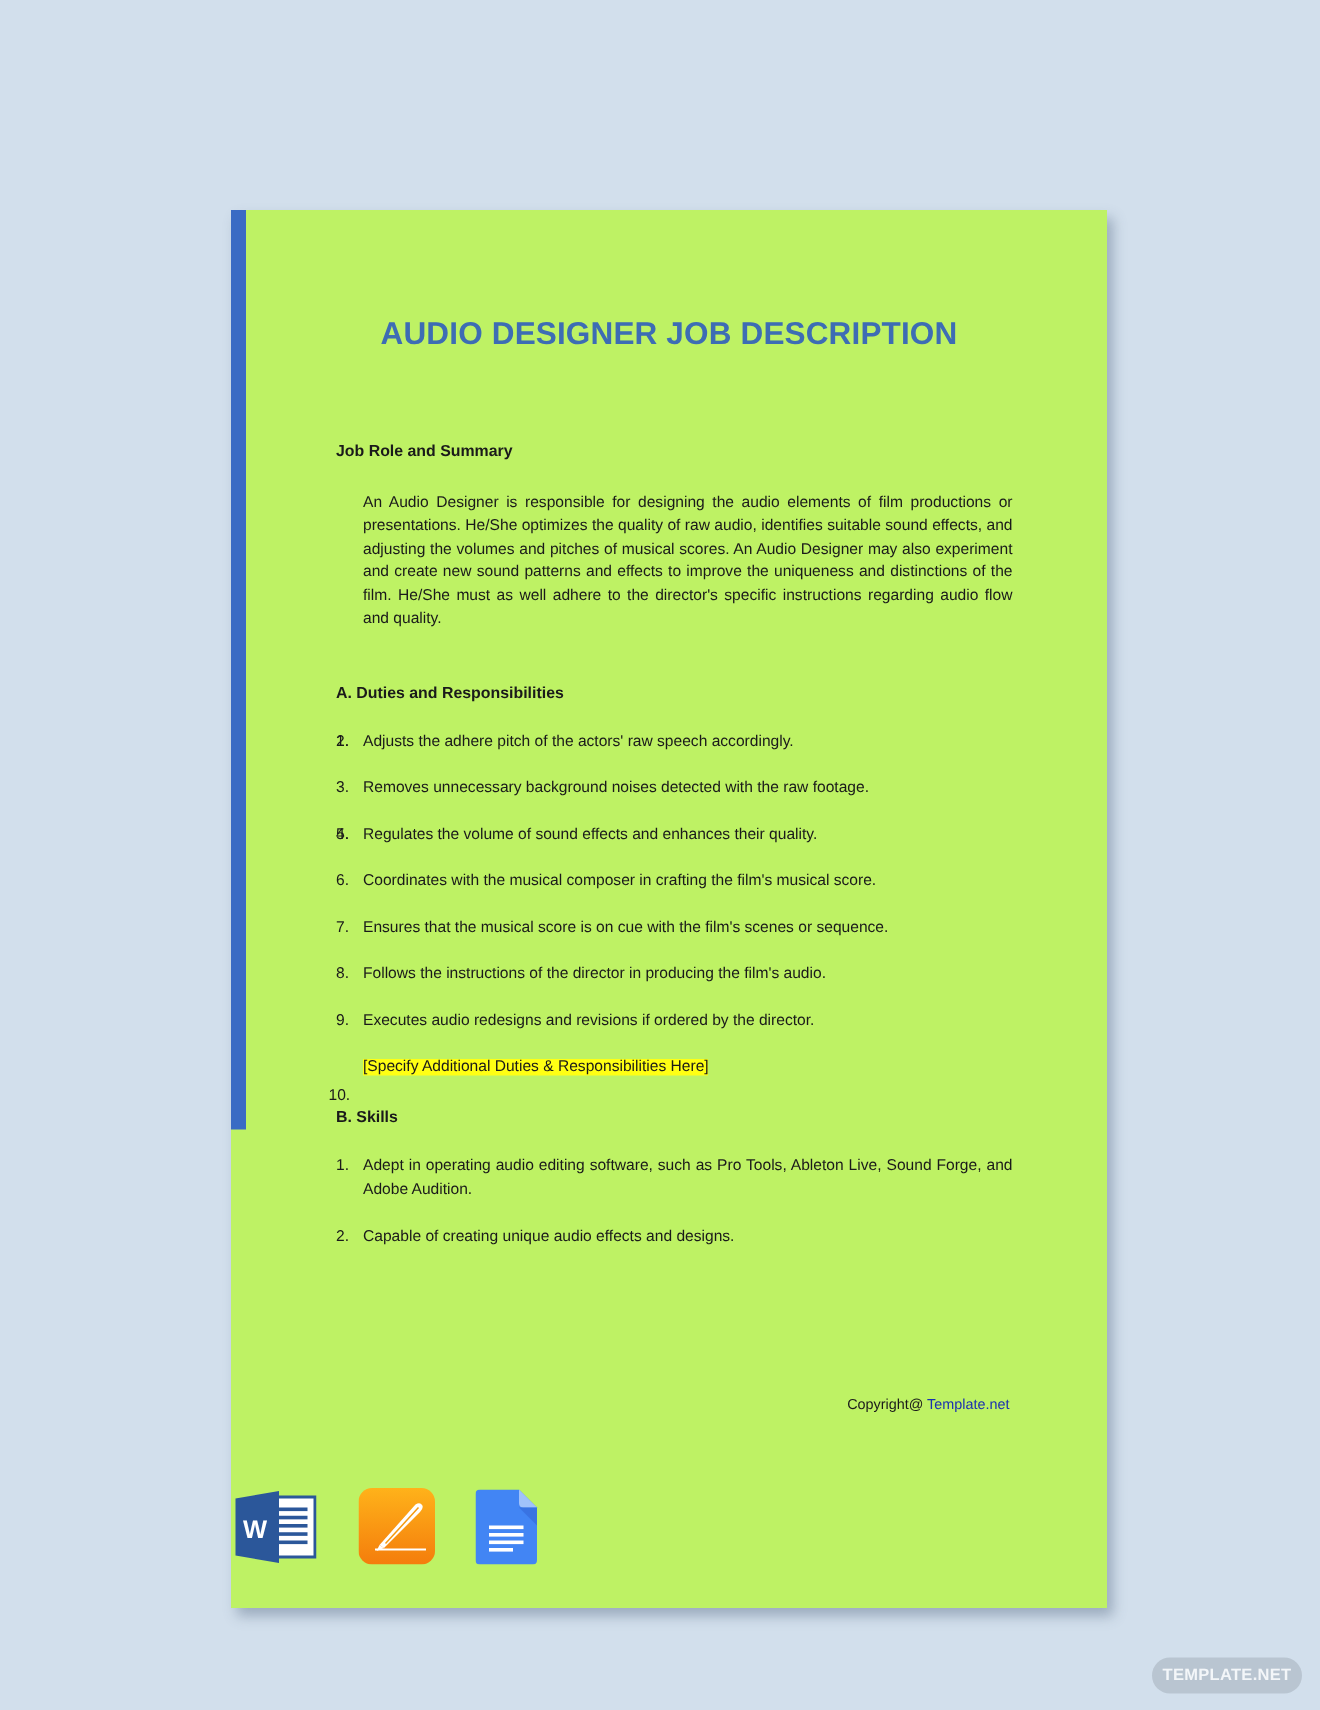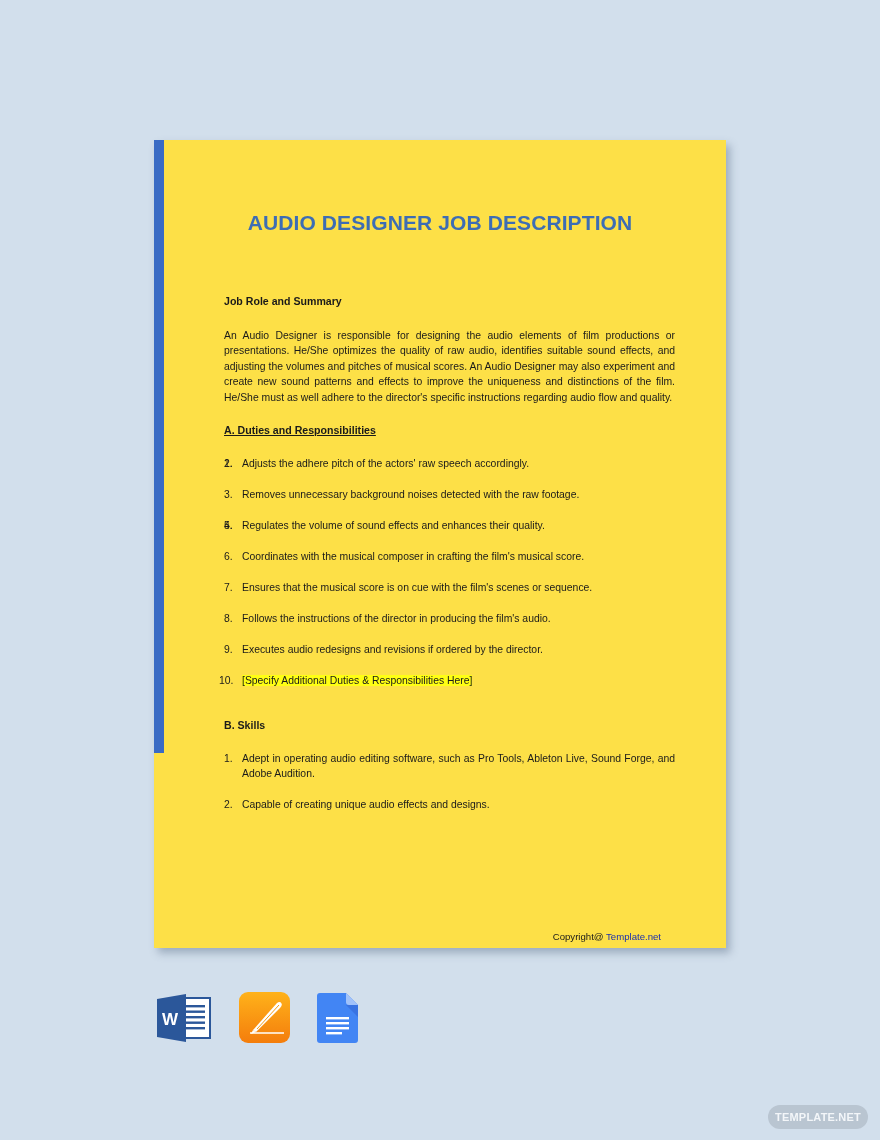--- a/index.html
+++ b/index.html
@@ -1,42 +1,43 @@
 <!DOCTYPE html>
 <html><head>
 <meta charset="utf-8">
 <style>
   html, body { margin:0; padding:0; }
   body {
     width:880px; height:1140px; background:#d2dfec; position:relative; overflow:hidden;
     font-family:"Liberation Sans", sans-serif;
   }
   .page {
-    position:absolute; left:154px; top:140px; width:572px; height:808px;
-    background:#fde047;
+    position:absolute; left:154px; top:140px; width:572px; height:932px;
+    background:#bef264;
     box-shadow: 4px 5px 8px rgba(90,110,135,0.45);
+    padding-left: 12px;
   }
   .accent-bar {
     position:absolute; left:0; top:0; width:10px; height:613px; background:#3a6bc4;
   }
   .title {
     position:absolute; left:0; right:0; top:71px; text-align:center;
     color:#3d6db4; font-size:21px; font-weight:bold; letter-spacing:0.1px;
   }
   .content {
     position:absolute; left:70px; width:451px; top:154px;
     font-size:10.4px; color:#1a1a1a; line-height:15.5px;
   }
   .heading { font-weight:bold; font-size:10.6px; }
-  .para { text-align:justify; margin-top:18px; }
-  .sec { margin-top:18px;text-decoration:underline; }
+  .para { text-align:justify; margin-top:18px;margin-left:18px; }
+  .sec { margin-top:34px; }
   ol.list { list-style:none; margin:17px 0 0 0; padding:0; }
   ol.list li { position:relative; padding-left:18px; text-align:justify; margin-bottom:15.5px; }
   ol.list li .num { position:absolute; left:0; top:0; }
-  ol.list li.ten .num { left:-5px; }
+  ol.list li.ten .num { left:-5px;margin-top:19px; }
   .hl { background:#ffff14; }
   .copyright {
     position:absolute; right:65px; top:791px; font-size:9.6px; color:#1a1a1a;
   }
   .copyright .link { color:#1a2fb0; }
   .icons { position:absolute; left:155px; top:992px; height:52px; }
   .icon { position:absolute; top:0; }
   .badge {
     position:absolute; left:768px; top:1105px; width:100px; height:24px; border-radius:12px;
     background:#b9c5d1; color:#f3f6f9; font-size:11px; font-weight:bold; text-align:center; line-height:24px;
@@ -62,21 +63,21 @@
       <li><span class="num">3.</span><span>Removes unnecessary background noises detected with the raw footage.</span></li>
       <li><span class="num">4.</span></li>
       <li><span class="num">5.</span><span>Regulates the volume of sound effects and enhances their quality.</span></li>
       <li><span class="num">6.</span><span>Coordinates with the musical composer in crafting the film's musical score.</span></li>
       <li><span class="num">7.</span><span>Ensures that the musical score is on cue with the film's scenes or sequence.</span></li>
       <li><span class="num">8.</span><span>Follows the instructions of the director in producing the film's audio.</span></li>
       <li><span class="num">9.</span><span>Executes audio redesigns and revisions if ordered by the director.</span></li>
       <li class="ten"><span class="num">10.</span><span class="hl">[Specify Additional Duties &amp; Responsibilities Here]</span></li>
     </ol>
 
-    <div class="heading" style="margin-top:30px;">B.  Skills</div>
+    <div class="heading" style="margin-top:18px;">B.  Skills</div>
     <ol class="list">
       <li><span class="num">1.</span><span>Adept in operating audio editing software, such as Pro Tools, Ableton Live, Sound Forge, and Adobe Audition.</span></li>
       <li><span class="num">2.</span><span>Capable of creating unique audio effects and designs.</span></li>
     </ol>
   </div>
 
   <div class="copyright"><span>Copyright@ </span><span class="link">Template.net</span></div>
 </div>
 
 <div class="icons">

